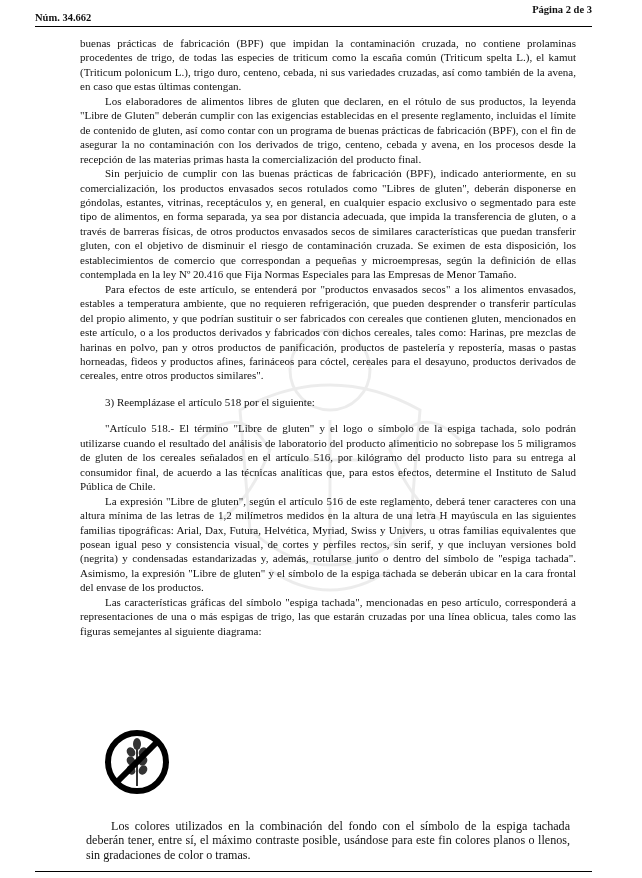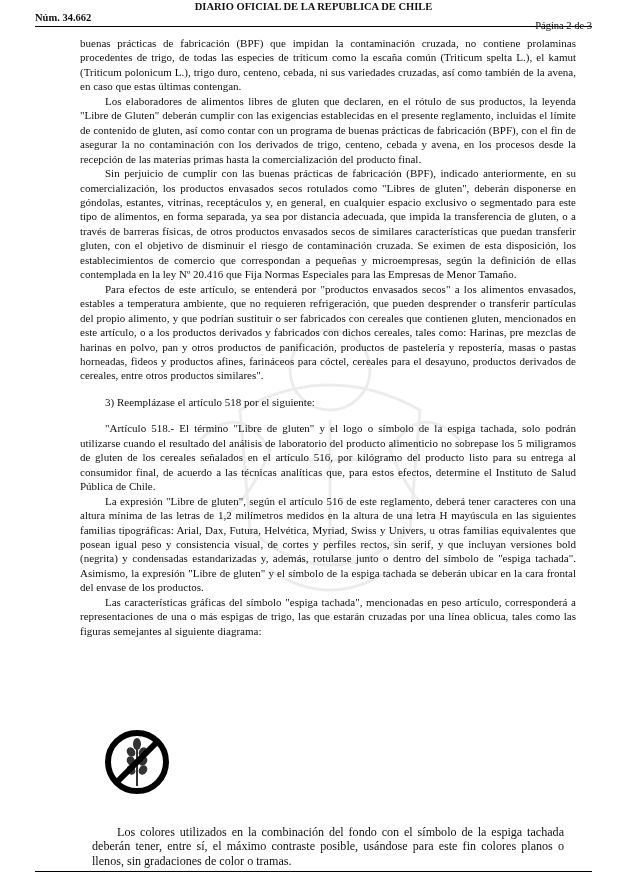--- a/index.html
+++ b/index.html
@@ -5,40 +5,39 @@
   html, body { margin: 0; padding: 0; background: #ffffff; }
   body { width: 642px; height: 878px; position: relative; overflow: hidden;
          font-family: "Liberation Serif", "DejaVu Serif", serif; color: #111; }
   .header { position: absolute; left: 35px; width: 557px; top: 0; height: 26px;
             border-bottom: 1.5px solid #000; }
   .hdr-title { position: absolute; top: 1px; left: 0; width: 100%; text-align: center;
                font-weight: bold; font-size: 10.5px; line-height: 11px; }
   .hdr-date { position: absolute; top: 12px; left: 0; width: 100%; text-align: center;
               font-weight: bold; font-size: 10.5px; line-height: 11px; }
   .hdr-num { position: absolute; top: 12px; left: 0; font-weight: bold; font-size: 10.5px; line-height: 11px; }
-  .hdr-page { position: absolute; top: 20px; right: 0; font-weight: normal; font-size: 10.5px; line-height: 11px; }
+  .hdr-page { position: absolute; top: 4px; right: 0; font-weight: bold; font-size: 10.5px; line-height: 11px; }
 
   .watermark { position: absolute; left: 180px; top: 300px; width: 300px; height: 320px; opacity: 0.07; pointer-events: none; }
 
   .body { position: absolute; left: 80px; width: 496px; top: 36px; font-size: 11px; line-height: 14.45px; }
   .body p { margin: 0; text-align: justify; }
   .indent { text-indent: 25px; }
   .gap { height: 12px; }
 
   .symbol { position: absolute; left: 103px; top: 728px; width: 68px; height: 68px; }
   .tail { position: absolute; left: 80px; width: 496px; top: 813px; font-size: 12.1px; line-height: 14.45px; }
-  .tail p { margin: 12px; text-align: justify; }
+  .tail p { margin: 6px; text-align: justify; }
 
   .footer-rule { position: absolute; left: 35px; width: 557px; top: 871px; border-top: 1.5px solid #000; }
 </style>
 </head>
 <body>
 
 <div class="header">
-  <div class="hdr-title">DIARIO OFICIAL DE LA REPUBLICA DE CHILE</div>
   <div class="hdr-num">Núm. 34.662</div>
   <div class="hdr-page">Página 2 de 3</div>
 </div>
 
 <svg class="watermark" viewBox="0 0 300 320">
   <g fill="none" stroke="#000" stroke-width="3">
     <circle cx="150" cy="70" r="40"></circle>
     <path d="M60 110 Q150 60 240 110 L230 230 Q150 300 70 230 Z"></path>
     <path d="M20 140 Q60 100 90 150 Q70 200 40 220"></path>
     <path d="M280 140 Q240 100 210 150 Q230 200 260 220"></path>

